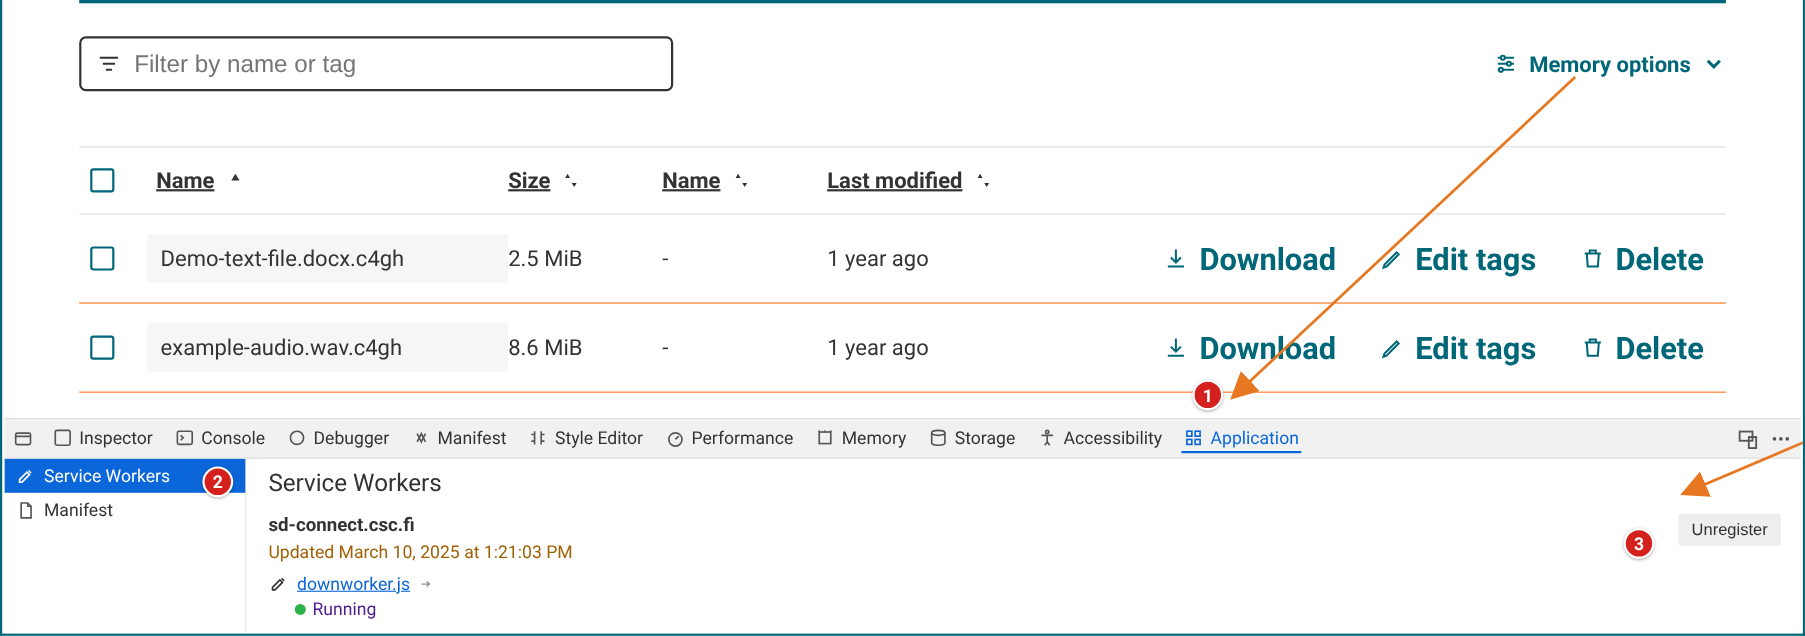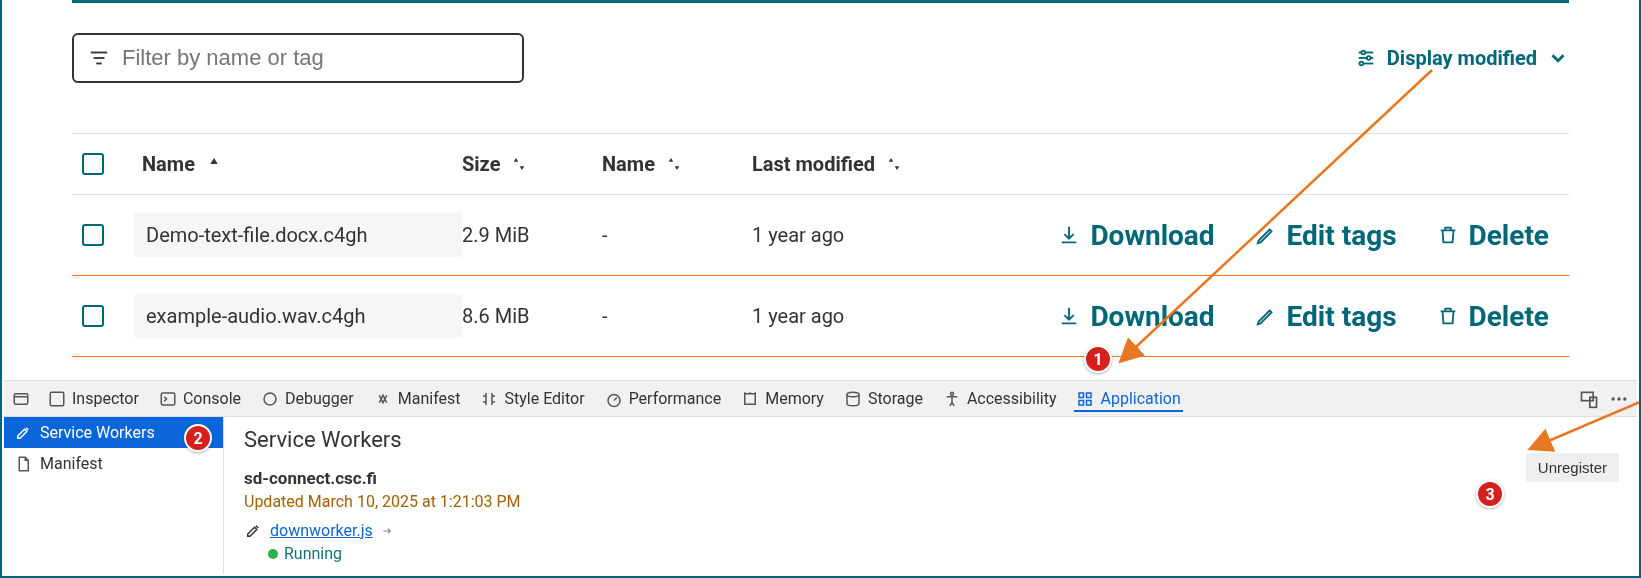--- a/index.html
+++ b/index.html
@@ -28,21 +28,21 @@
     align-items: center;
     justify-content: space-between;
     padding: 30px 50px 20px 50px;
   }
   .filter-input-wrap {
     display: flex;
     align-items: center;
     border: 2px solid #333;
     border-radius: 6px;
     padding: 10px 14px;
-    width: 452px;
+    width: 540px;
     gap: 12px;
   }
   .filter-icon {
     width: 22px; height: 22px;
   }
   .filter-input {
     border: none;
     outline: none;
     font-size: 22px;
     color: #888;
@@ -70,21 +70,21 @@
     align-items: center;
     padding: 18px 10px;
     font-size: 20px;
     border-bottom: 1px solid #f97316;
   }
   .thead {
     font-weight: 700;
     border-bottom: none;
     border-top: none;
   }
-  .th { display: flex; align-items: center; gap: 10px; }
+  .th { display: flex; align-items: center; gap: 10px; text-decoration: underline; }
   .sort-icon { width: 18px; height: 18px; }
   .checkbox {
     width: 22px; height: 22px;
     border: 2px solid #006778;
     border-radius: 3px;
     background: #fff;
   }
   .name-cell { background: #f6f6f6; padding: 10px 8px 10px 12px; margin-left: -8px; }
   .actions { display:flex; gap: 40px; justify-content: flex-end; padding-right: 10px;}
   .action-btn {
@@ -107,21 +107,21 @@
   .dt-tabs {
     display: flex;
     align-items: center;
     background: #f1f1f2;
     border-bottom: 1px solid #ddd;
     padding: 4px 8px;
     gap: 16px;
     font-size: 16px;
     color: #333;
   }
-  .dt-tab { display:flex; align-items:center; gap:6px; cursor:pointer; padding:4px 2px;}
+  .dt-tab { display:flex; gap:6px; cursor:pointer; padding:4px 2px;}
   .dt-tab svg { width:18px; height:18px; }
   .dt-tab.active { color:#0a66d9; border-bottom:2px solid #0a66d9; padding-bottom:2px;}
   .dt-right { margin-left:auto; display:flex; gap:10px; align-items:center;}
   .dt-body { display:flex; flex:1; overflow:hidden; }
   .dt-side {
     width: 220px;
     background: #fff;
     border-right: 1px solid #ddd;
     font-size: 16px;
   }
@@ -136,24 +136,24 @@
   }
   .dt-side-item svg { width:18px; height:18px; }
   .dt-main {
     flex:1; padding: 10px 20px; position:relative; background:#fff;
   }
   .sw-title { font-size:22px; font-weight:400; margin-bottom:16px; color:#333;}
   .sw-host { font-weight:700; font-size:17px;}
   .sw-updated { color:#a16207; font-size:16px; margin-top:4px;}
   .sw-worker { display:flex; align-items:center; gap:8px; margin-top:10px; font-size:16px;}
   .sw-worker a { color:#0a66d9; text-decoration:underline; }
-  .sw-running { display:flex; align-items:center; gap:6px; margin-left:24px; margin-top:4px; color:#0f766e;}
+  .sw-running { display:flex; align-items:center; gap:6px; margin-left:24px; margin-top:4px; color:#4c1d95;}
   .green-dot { width:10px; height:10px; border-radius:50%; background:#2bb04a;}
   .unreg {
-    position:absolute; right:18px; top:36px;
+    position:absolute; right:18px; top:50px;
     background:#eee; border:none; padding:6px 12px; font-size:15px; color:#333;
     cursor:pointer; border-radius:2px;
   }
 
   
   .badge {
     width:28px; height:28px; border-radius:50%;
     background:#d4211e; color:#fff; font-weight:700; font-size:16px;
     display:flex; align-items:center; justify-content:center;
     position:absolute; z-index:50;
@@ -181,21 +181,21 @@
     </div>
     <div class="display-options">
       <svg viewBox="0 0 24 24" fill="none" stroke="#006778" stroke-width="2">
         <line x1="4" y1="6" x2="20" y2="6"></line>
           <circle cx="9" cy="6" r="2" fill="#fff"></circle>
         <line x1="4" y1="12" x2="20" y2="12"></line>
           <circle cx="15" cy="12" r="2" fill="#fff"></circle>
         <line x1="4" y1="18" x2="20" y2="18"></line>
           <circle cx="7" cy="18" r="2" fill="#fff"></circle>
       </svg>
-      <span>Display modified</span>
+      <span>Memory options</span>
       <svg class="chev" viewBox="0 0 24 24" fill="none" stroke="#006778" stroke-width="3">
         <polyline points="6 9 12 15 18 9"></polyline>
       </svg>
     </div>
   </div>
 
   <div class="table">
     <div class="thead">
       <div>
           <div class="checkbox"></div>
@@ -225,21 +225,21 @@
           </svg>
       </div>
       <div></div>
     </div>
 
     <div class="trow" style="border-top:1px solid #ddd;">
       <div>
           <div class="checkbox"></div>
         </div>
       <div class="name-cell">Demo-text-file.docx.c4gh</div>
-      <div>2.9 MiB</div>
+      <div>2.5 MiB</div>
       <div>-</div>
       <div>1 year ago</div>
       <div class="actions">
         <div class="action-btn">
           <svg viewBox="0 0 24 24" fill="none" stroke="#006778" stroke-width="2">
               <path d="M12 3v12M7 11l5 5 5-5M4 20h16"></path>
             </svg>
           <span>Download</span>
         </div>
         <div class="action-btn">

